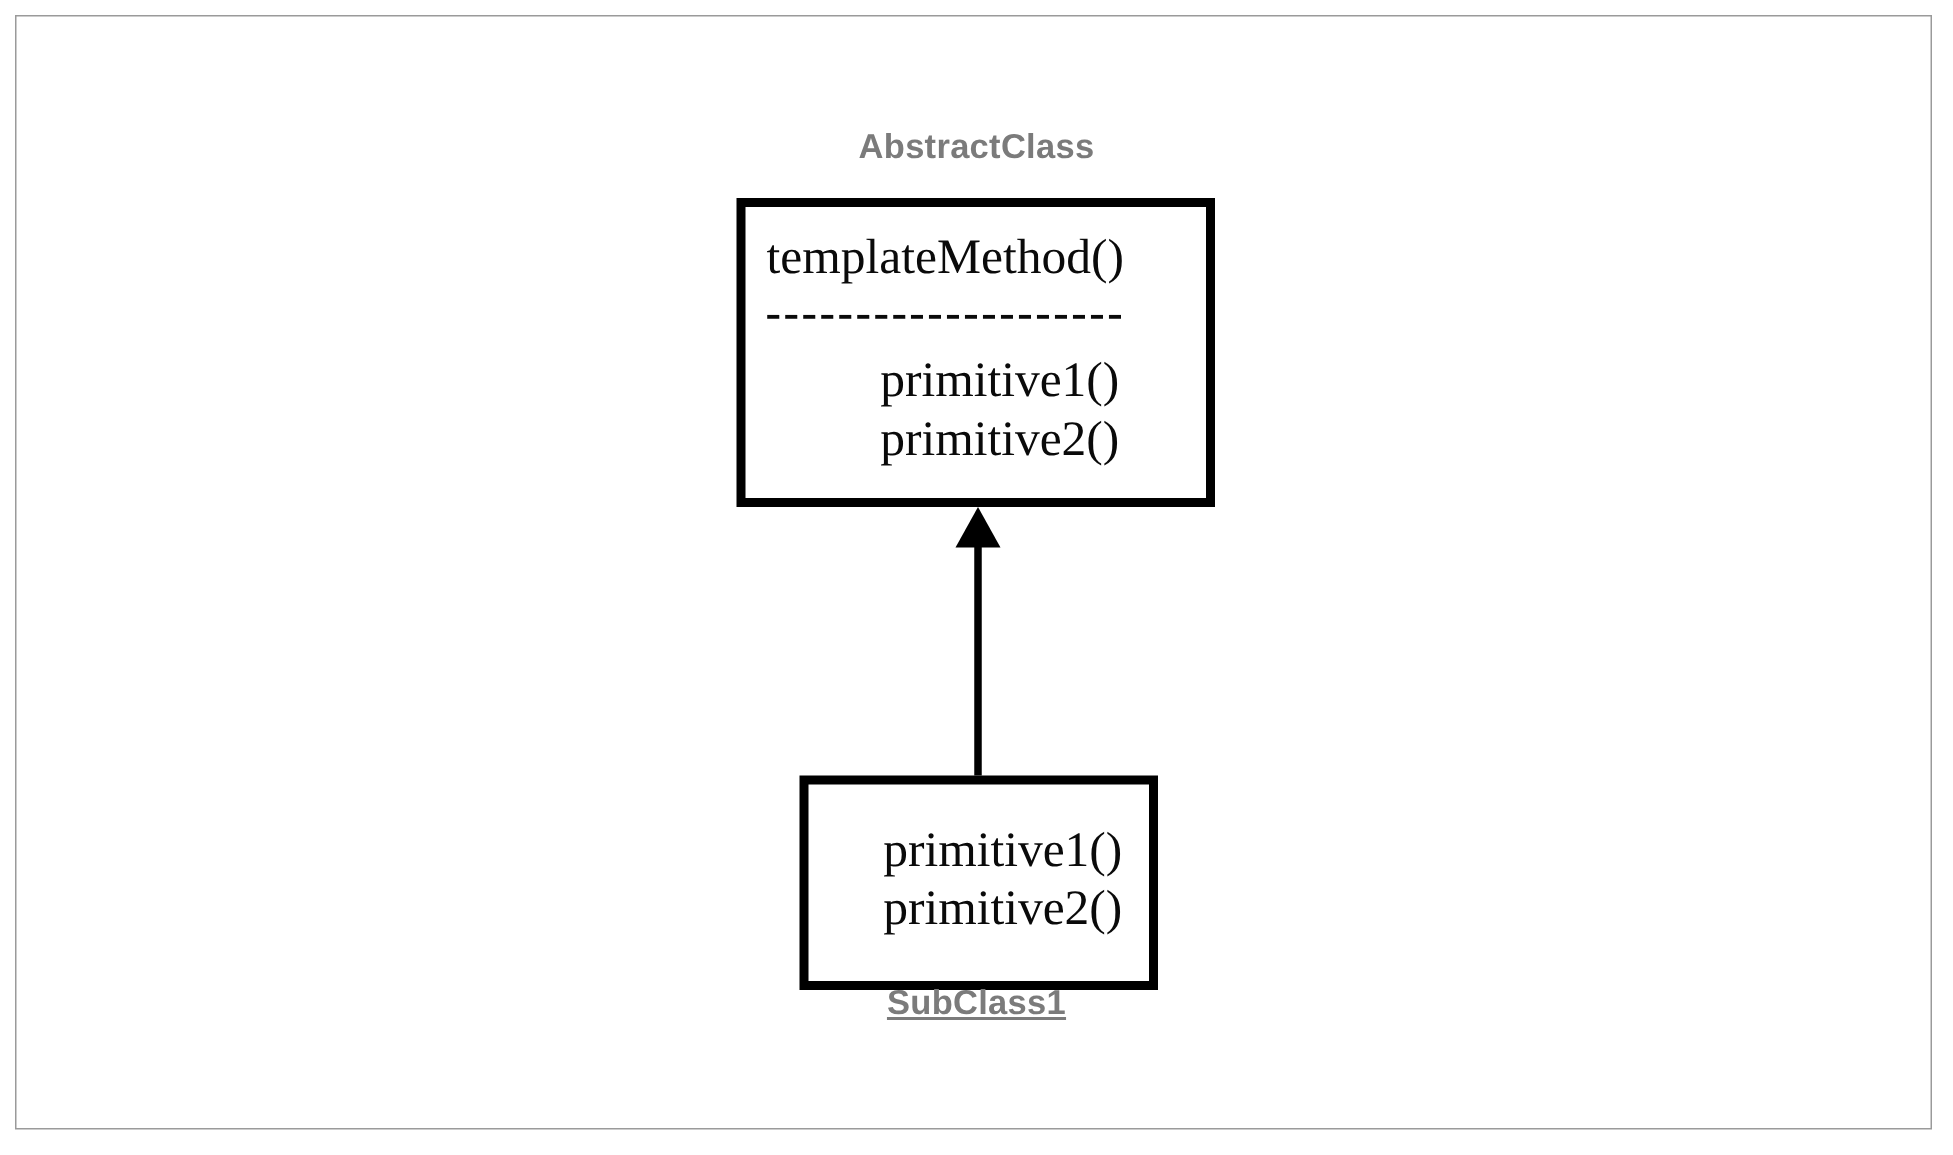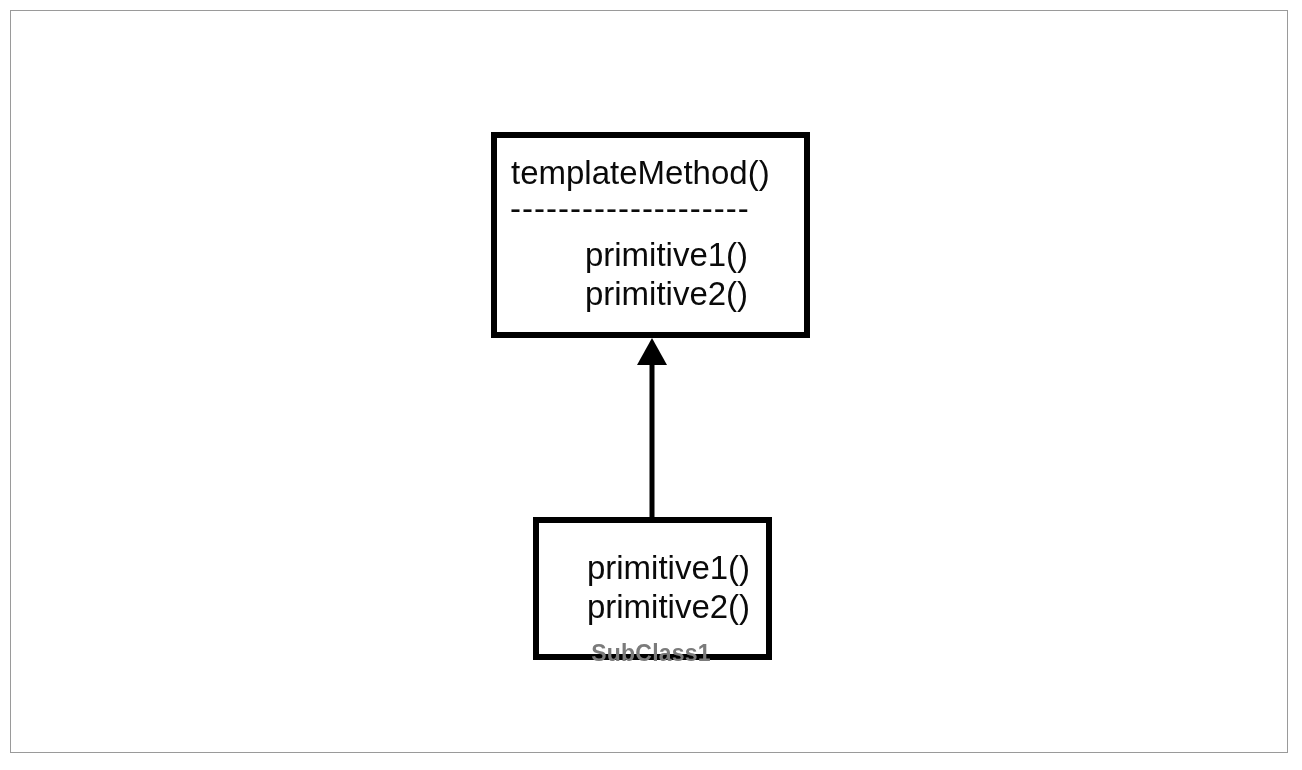--- a/index.html
+++ b/index.html
@@ -75,32 +75,33 @@
     font-family: "Liberation Sans", sans-serif;
   }
 
   #abstract-class-label {
     left: 0;
     top: 84px;
   }
 
   #subclass-label {
     left: 0;
-    top: 640px;
+    top: 655px;
+    text-decoration: underline;
   }
 
   
   .member {
     position: absolute;
     color: #0a0a0a;
     font-size: 33px;
     font-weight: normal;
     line-height: 1.0;
     white-space: nowrap;
-    font-family: Liberation Sans, sans-serif;
+    font-family: Liberation Serif, serif;
   }
 
   #template-method-text {
     left: 14px;
     top: 18px;
     text-align: left;
   }
 
   .member-centered {
     left: 0;
@@ -143,20 +144,21 @@
 </style>
 </head>
 <body>
 
 <div id="canvas">
 
   <div class="frame"></div>
 
   <div class="diagram">
 
+    <div class="class-label" id="abstract-class-label">AbstractClass</div>
 
     <div class="class-box" id="abstract-class-box">
 
       <div class="member" id="template-method-text">templateMethod()</div>
 
       <div id="divider">--------------------</div>
 
       <div class="member member-centered" id="abstract-primitive1">primitive1()</div>
 
       <div class="member member-centered" id="abstract-primitive2">primitive2()</div>

